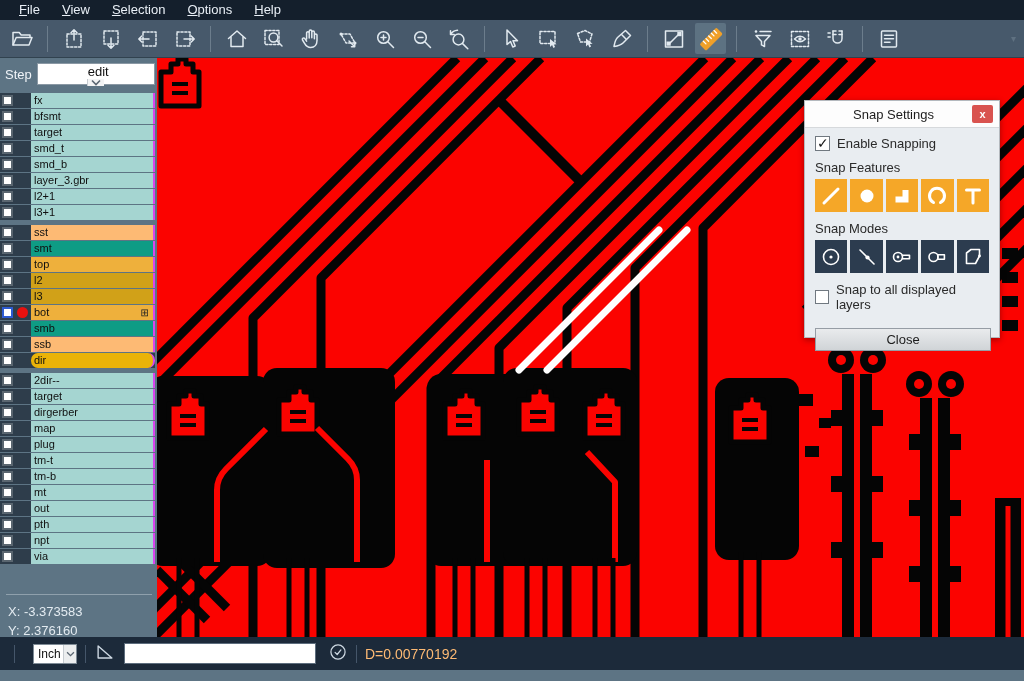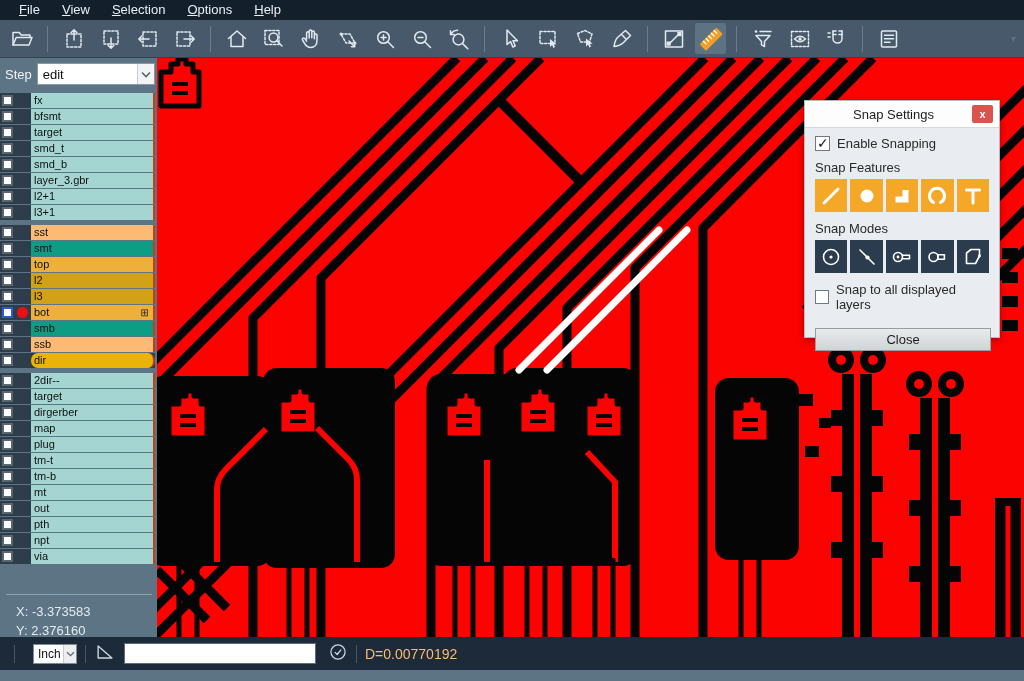--- a/index.html
+++ b/index.html
@@ -20,42 +20,42 @@
   .ti.active { background:#5d7282; box-shadow:inset 0 0 0 1px #76previous; }
   .tsep { width:1px; height:26px; background:#6c7d8c; margin:0 4px; flex:0 0 auto; }
   .dash { stroke-dasharray:2.2 1.7; }
   .fillw { fill:#e2eaf0; stroke:none; }
   #overflow-chevron { margin-left:auto; margin-right:8px; color:#5f7181; font-size:10px; }
 
   
   #sidebar { position:absolute; left:0; top:58px; width:157px; height:590px; background:#5d7484; }
   #step-row { display:flex; align-items:center; height:32px; padding-left:5px; }
   #step-label { color:#f0f4f8; font-size:13px; margin-right:5px; }
-  #step-combo { width:118px; height:22px; background:#fff; border:1px solid #8a98a4; display:flex; align-items:center; }
+  #step-combo { width:118px; height:22px; background:#fff; border:1px solid #8a98a4; display:flex; align-items:center;flex-direction:column; }
   #step-combo .val { flex:1; font-size:13px; color:#111; padding-left:5px; }
   #step-combo .chev { width:17px; height:100%; border-left:1px solid #c7ccd1; background:#f2f3f4;
     display:flex; align-items:center; justify-content:center; }
   #step-combo .chev svg { stroke:#5a6672; fill:none; stroke-width:1.6; }
 
   #layer-list { padding-top:3px; }
   .layer-row { display:flex; align-items:center; height:15px; margin-bottom:1px; background:#2e3d4b; width:155px; }
   .lcheck { width:11px; height:11px; background:#fff; border:2px solid #5b6possible; border:2px solid #5a6670; margin-left:2px; flex:0 0 auto; }
   .lcheck.sel { border-color:#2d5bd1; }
   .lgap { width:18px; height:15px; display:flex; align-items:center; justify-content:center; flex:0 0 auto; }
   .reddot { width:11px; height:11px; border-radius:50%; background:#e8110f; }
   .lname { flex:1; height:15px; line-height:15px; font-size:11px; color:#101010; padding-left:3px;
-    border-right:2px solid #c2410c; display:flex; align-items:center; }
+    border-right:2px solid #d946ef; display:flex; align-items:center; }
   .lname .gridico { margin-left:auto; margin-right:4px; font-size:10px; color:#222; line-height:10px; }
   .lgroup-gap { height:4px; }
   .lc-teal  { background:#a5d5d1; } .lc-white { background:#fdba74; } .lc-green { background:#0e9c85; }
   .lc-amber { background:#eeb03c; } .lc-gold  { background:#d1a118; } .lc-gray  { background:#eab308;border-radius:7px; }
 
   #coords { position:absolute; left:0; top:536px; width:157px; }
   #coords .sepline { width:146px; height:1px; background:#8fa0ac; margin:0 0 7px 6px; }
-  #coords .cline { color:#e3ebf1; font-size:13px; padding-left:8px; line-height:19px;margin-left:8px; }
+  #coords .cline { color:#e3ebf1; font-size:13px; padding-left:8px; line-height:19px; }
 
   
   #canvas { position:absolute; left:157px; top:58px; width:867px; height:590px; display:block; background:#fb0300; }
 
   
   #snap-dialog { position:absolute; left:804px; top:100px; width:196px; height:238px;
     background:#e9edf1; border:1px solid #b4b9be; box-shadow:0 2px 6px rgba(0,0,0,.35); }
   #snap-title { height:27px; background:#fdfdfd; border-bottom:1px solid #d6d9dc; display:flex; align-items:center; padding:0 6px 0 10px; }
   #snap-title .t { flex:1; font-size:13px; color:#1c1c1c;text-align:center; }
   #snap-close { width:21px; height:18px; background:#d9534f; color:#fff; font-size:11px; font-weight:bold;

